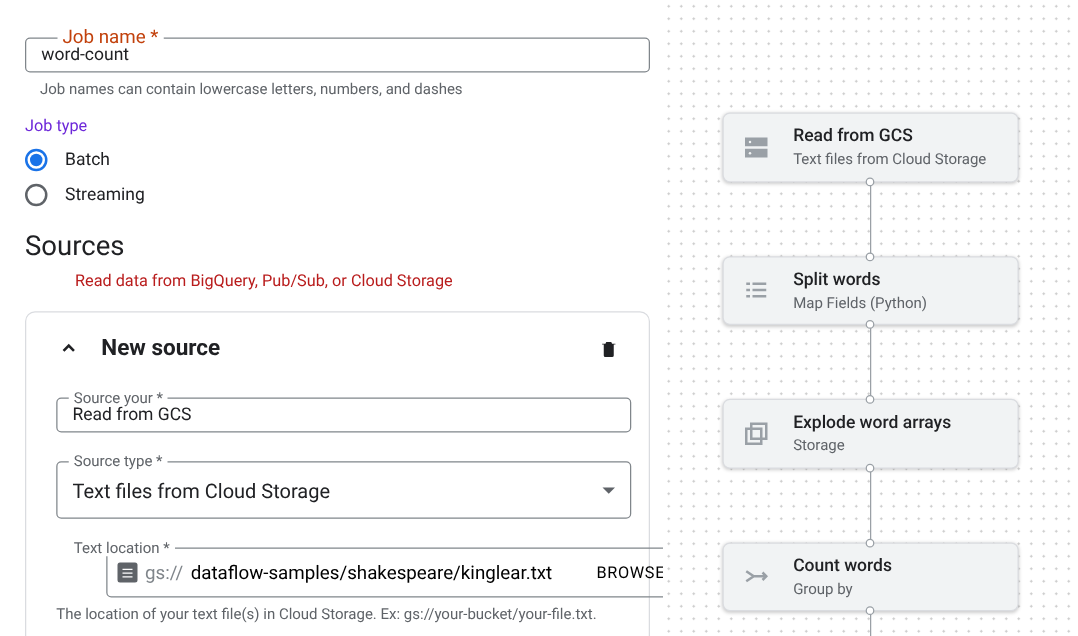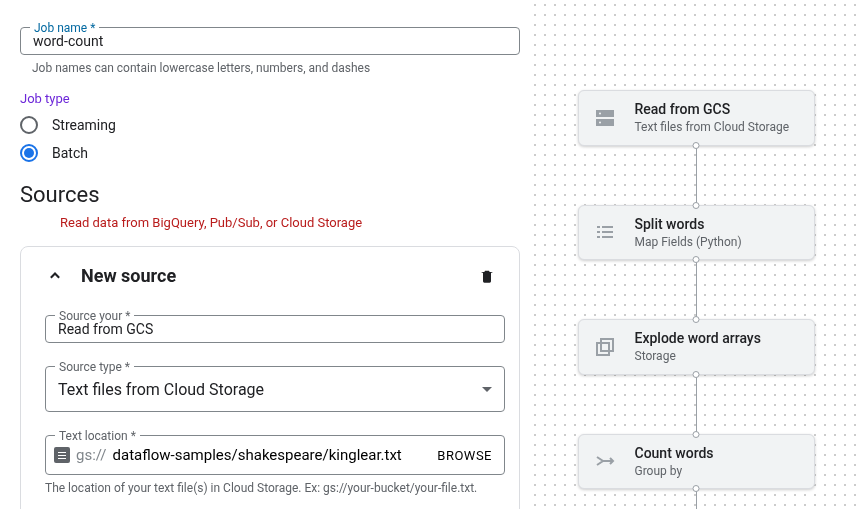--- a/index.html
+++ b/index.html
@@ -1,41 +1,41 @@
 <!DOCTYPE html>
 <html><head>
 <meta charset="utf-8">
 <style>
 * { box-sizing: border-box; margin: 0; padding: 0; }
 body { font-family: Roboto, 'Helvetica Neue', Arial, sans-serif; font-size: 13px; color: #202124; background: #fff; width: 862px; height: 509px; overflow: hidden; display: flex; }
 .left-panel { width: 530px; padding: 12px 20px 0 20px; overflow-y: auto; }
 .right-panel { width: 332px; background-image: radial-gradient(circle, #ccc 1px, transparent 1px); background-size: 10px 10px; padding-top: 90px; display: flex; flex-direction: column; align-items: center; position: relative; }
 .field-group { margin-bottom: 8px; }
-.field-label { font-size: 12px; color: #0369a1; background: #fff; position: relative; top: 8px; left: 10px; padding: 0 4px; display: inline-block; }
+.field-label { font-size: 15px; color: #c2410c; background: #fff; position: relative; top: 8px; left: 26px; padding: 0 4px; display: inline-block; }
 .text-input { width: 500px; height: 28px; border: 1px solid #80868b; border-radius: 4px; padding: 0 12px; font-size: 14px; color: #202124; outline: none; font-family: inherit; }
 .helper-text { font-size: 12px; color: #5f6368; margin-top: 6px; margin-left: 12px; }
 .section-label { font-size: 13px; color: #6d28d9; margin-top: 16px; margin-bottom: 10px; }
 .radio-group { display: flex; flex-direction: column; gap: 10px; margin-bottom: 20px; }
 .radio-item { display: flex; align-items: center; gap: 14px; cursor: pointer; }
 .radio-outer { width: 18px; height: 18px; border: 2px solid #5f6368; border-radius: 50%; display: flex; align-items: center; justify-content: center; }
 .radio-outer.selected { border-color: #1a73e8; }
 .radio-inner { width: 10px; height: 10px; background: #1a73e8; border-radius: 50%; }
 .radio-label { font-size: 14px; }
 .section-heading { font-size: 22px; font-weight: 400; margin-bottom: 8px; }
 .section-sub { font-size: 13px; color: #b91c1c; margin-bottom: 16px; margin-left: 40px; }
 .card { border: 1px solid #dadce0; border-radius: 8px; padding: 18px 24px; width: 500px; }
 .card-header { display: flex; align-items: center; justify-content: space-between; margin-bottom: 14px; }
 .card-header-left { display: flex; align-items: center; gap: 16px; }
 .card-title { font-size: 18px; font-weight: 700; }
 .chevron { width: 20px; height: 20px; cursor: pointer; }
 .trash { width: 16px; height: 18px; cursor: pointer; }
 .select-input { width: 460px; height: 46px; border: 1px solid #80868b; border-radius: 4px; padding: 0 12px; font-size: 16px; color: #202124; display: flex; align-items: center; justify-content: space-between; cursor: pointer; }
 .dropdown-arrow { width: 0; height: 0; border-left: 5px solid transparent; border-right: 5px solid transparent; border-top: 5px solid #5f6368; }
 .input-narrow { width: 460px; }
-.location-input { width: 460px; height: 40px; border: 1px solid #80868b; border-radius: 4px; display: flex; align-items: center; padding: 0 8px; gap: 6px; }
+.location-input { width: 460px; height: 40px; border: 1px solid #80868b; border-radius: 4px; display: flex; align-items: center; padding: 0 8px; gap: 6px; margin-left: 40px; }
 .location-icon { width: 16px; height: 16px; background: #5f6368; border-radius: 2px; flex-shrink: 0; display: flex; align-items: center; justify-content: center; }
 .location-icon::before { content: ''; width: 8px; height: 1px; background: #fff; box-shadow: 0 -3px 0 #fff, 0 3px 0 #fff; }
 .prefix { color: #80868b; font-size: 15px; }
 .loc-value { flex: 1; font-size: 15px; border: none; outline: none; font-family: inherit; }
 .browse-btn { font-size: 13px; font-weight: 400; color: #000000; letter-spacing: 0.5px; cursor: pointer; padding: 4px; }
 .field-label-card { font-size: 12px; color: #5f6368; background: #fff; position: relative; top: 8px; left: 10px; padding: 0 4px; display: inline-block; }
 .node { width: 237px; height: 57px; background: #f1f3f4; border: 1px solid #dadce0; border-radius: 6px; box-shadow: 0 1px 3px rgba(0,0,0,0.2); display: flex; align-items: center; padding: 0 14px; gap: 18px; z-index: 2; position: relative; }
 .node-icon { width: 24px; height: 24px; color: #80868b; display: flex; align-items: center; justify-content: center; }
 .node-text { display: flex; flex-direction: column; gap: 3px; }
 .node-title { font-size: 14px; font-weight: 500; color: #202124; }
@@ -53,28 +53,28 @@
 
   <div class="field-group">
     <span class="field-label">Job name *</span>
     <input class="text-input" value="word-count" style="">
     <div class="helper-text">Job names can contain lowercase letters, numbers, and dashes</div>
   </div>
 
   <div class="section-label">Job type</div>
   <div class="radio-group">
     <div class="radio-item">
-      <div class="radio-outer"></div>
-      <span class="radio-label">Streaming</span>
-    </div>
-    <div class="radio-item">
       <div class="radio-outer selected">
           <div class="radio-inner"></div>
         </div>
       <span class="radio-label">Batch</span>
+    </div>
+    <div class="radio-item">
+      <div class="radio-outer"></div>
+      <span class="radio-label">Streaming</span>
     </div>
   </div>
 
   <div class="section-heading">Sources</div>
   <div class="section-sub">Read data from BigQuery, Pub/Sub, or Cloud Storage</div>
 
   <div class="card">
     <div class="card-header">
       <div class="card-header-left">
         <svg class="chevron" viewBox="0 0 24 24">

